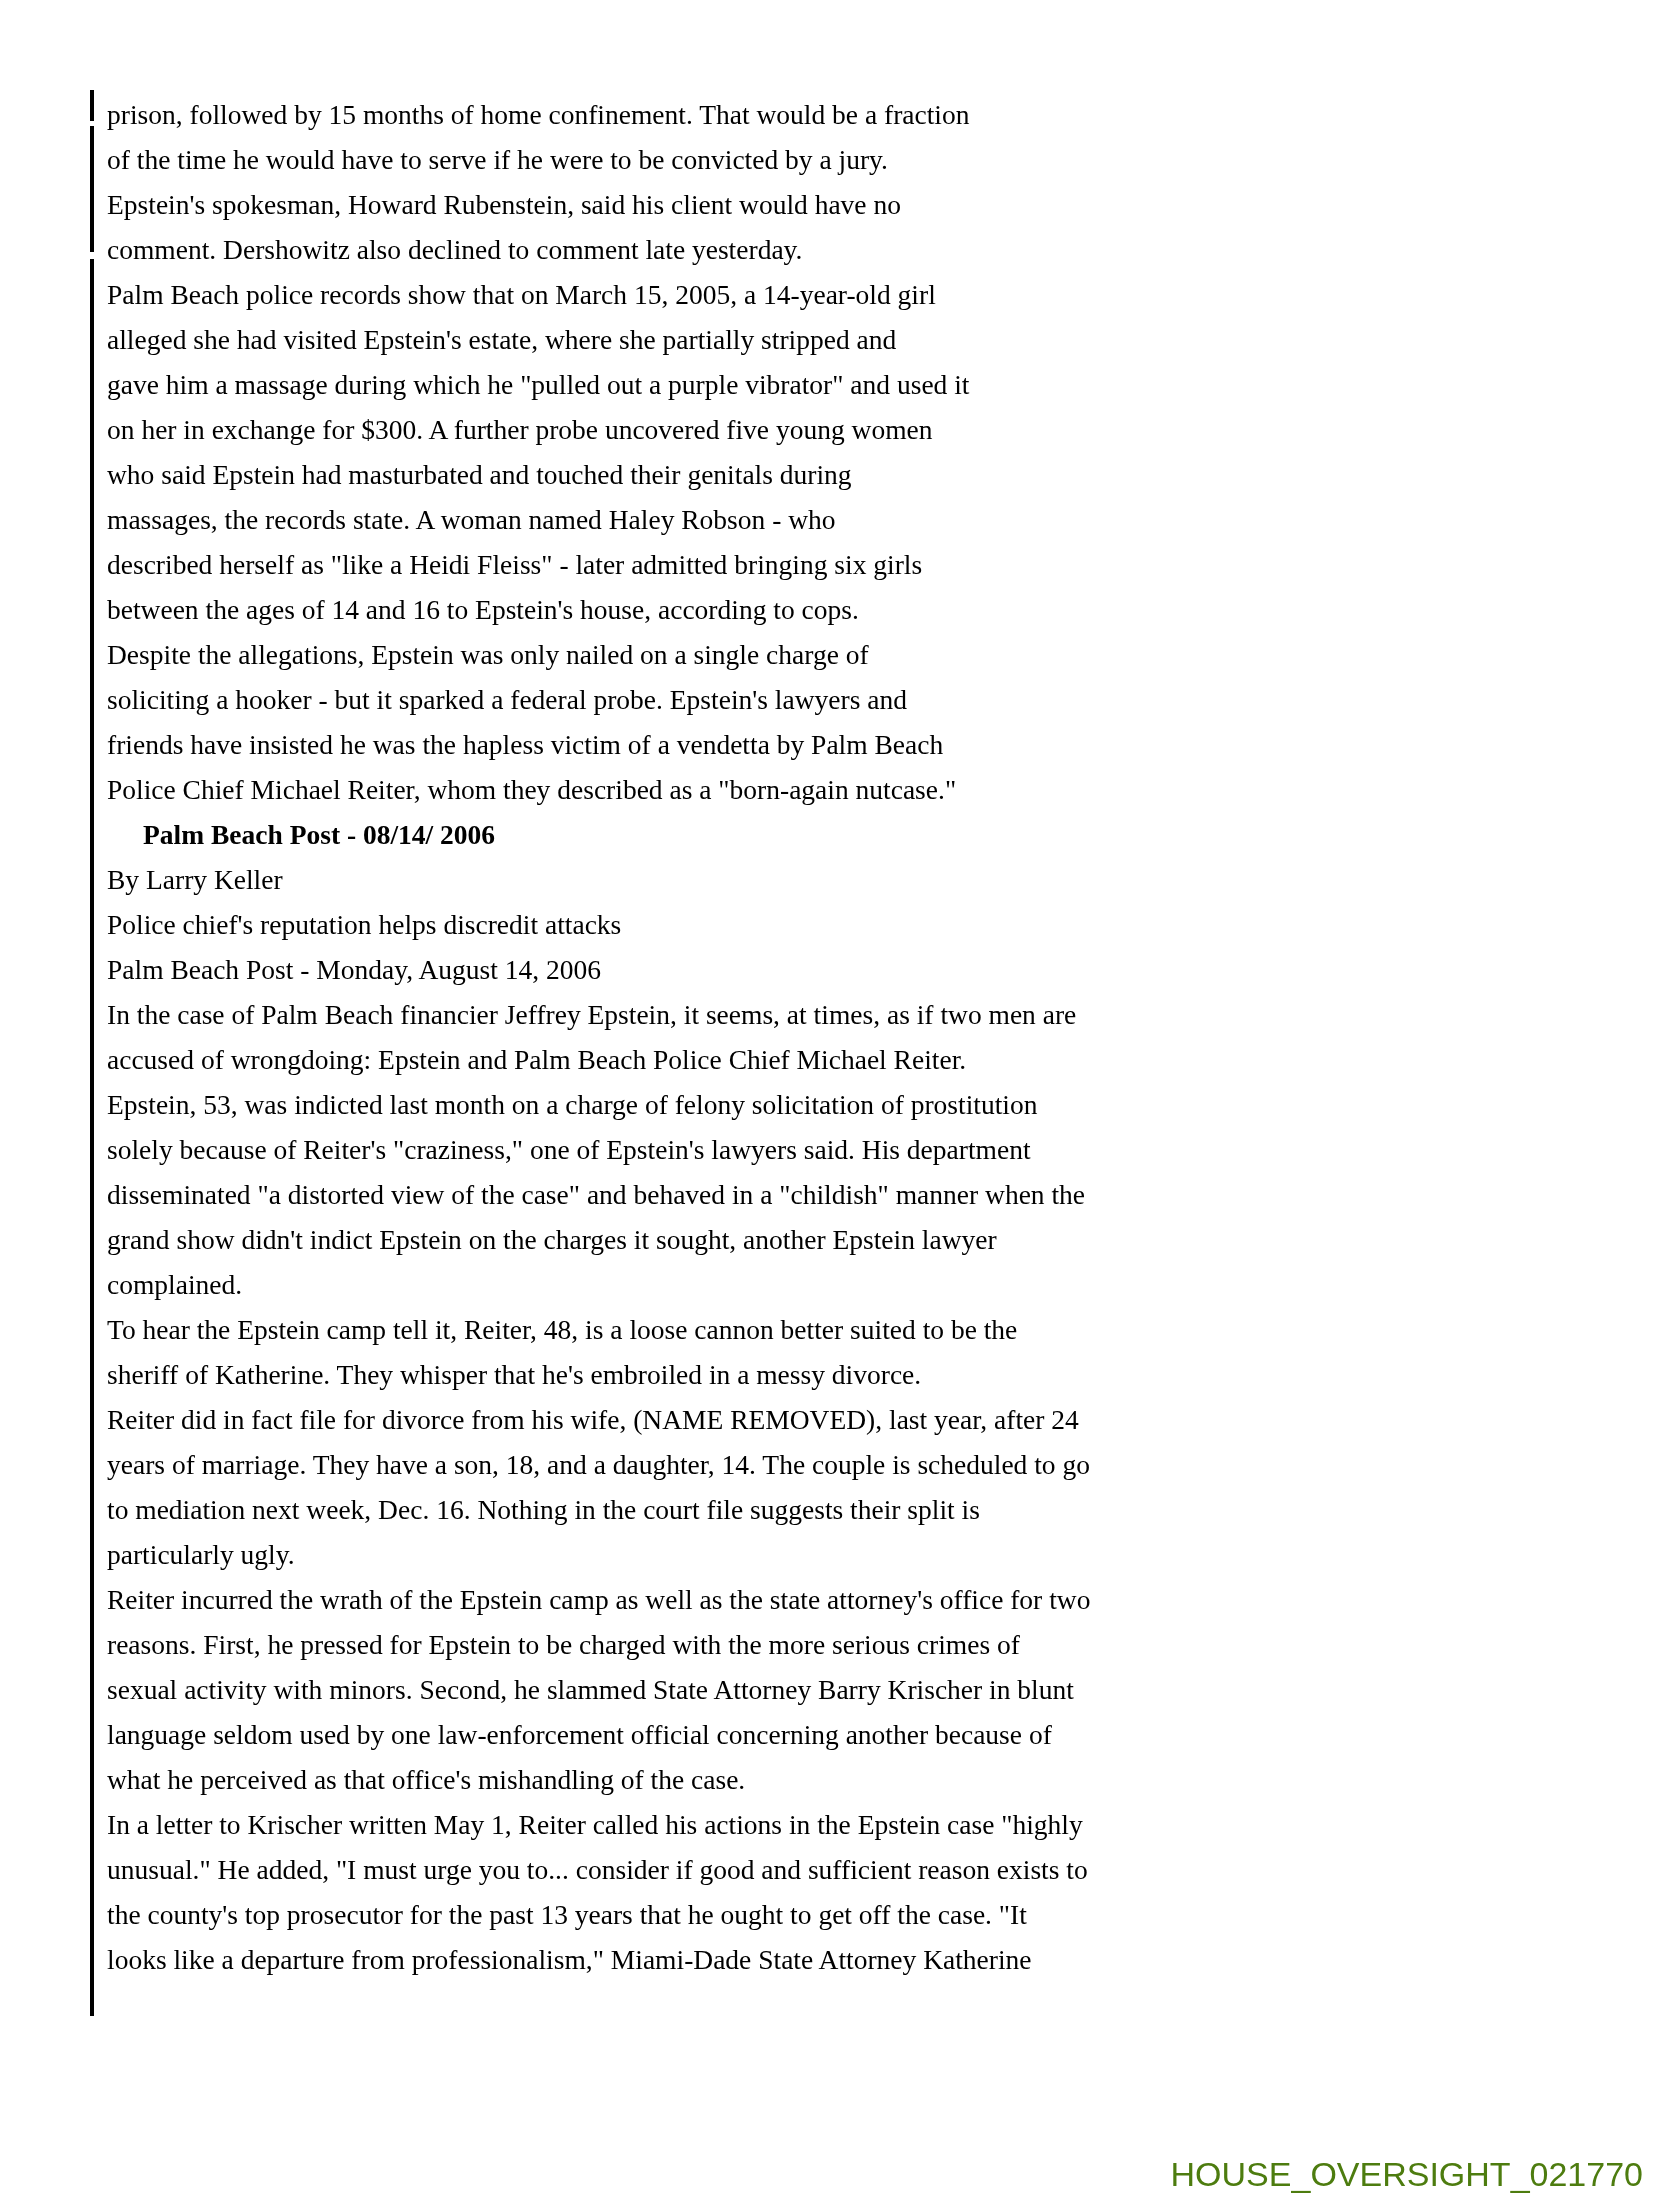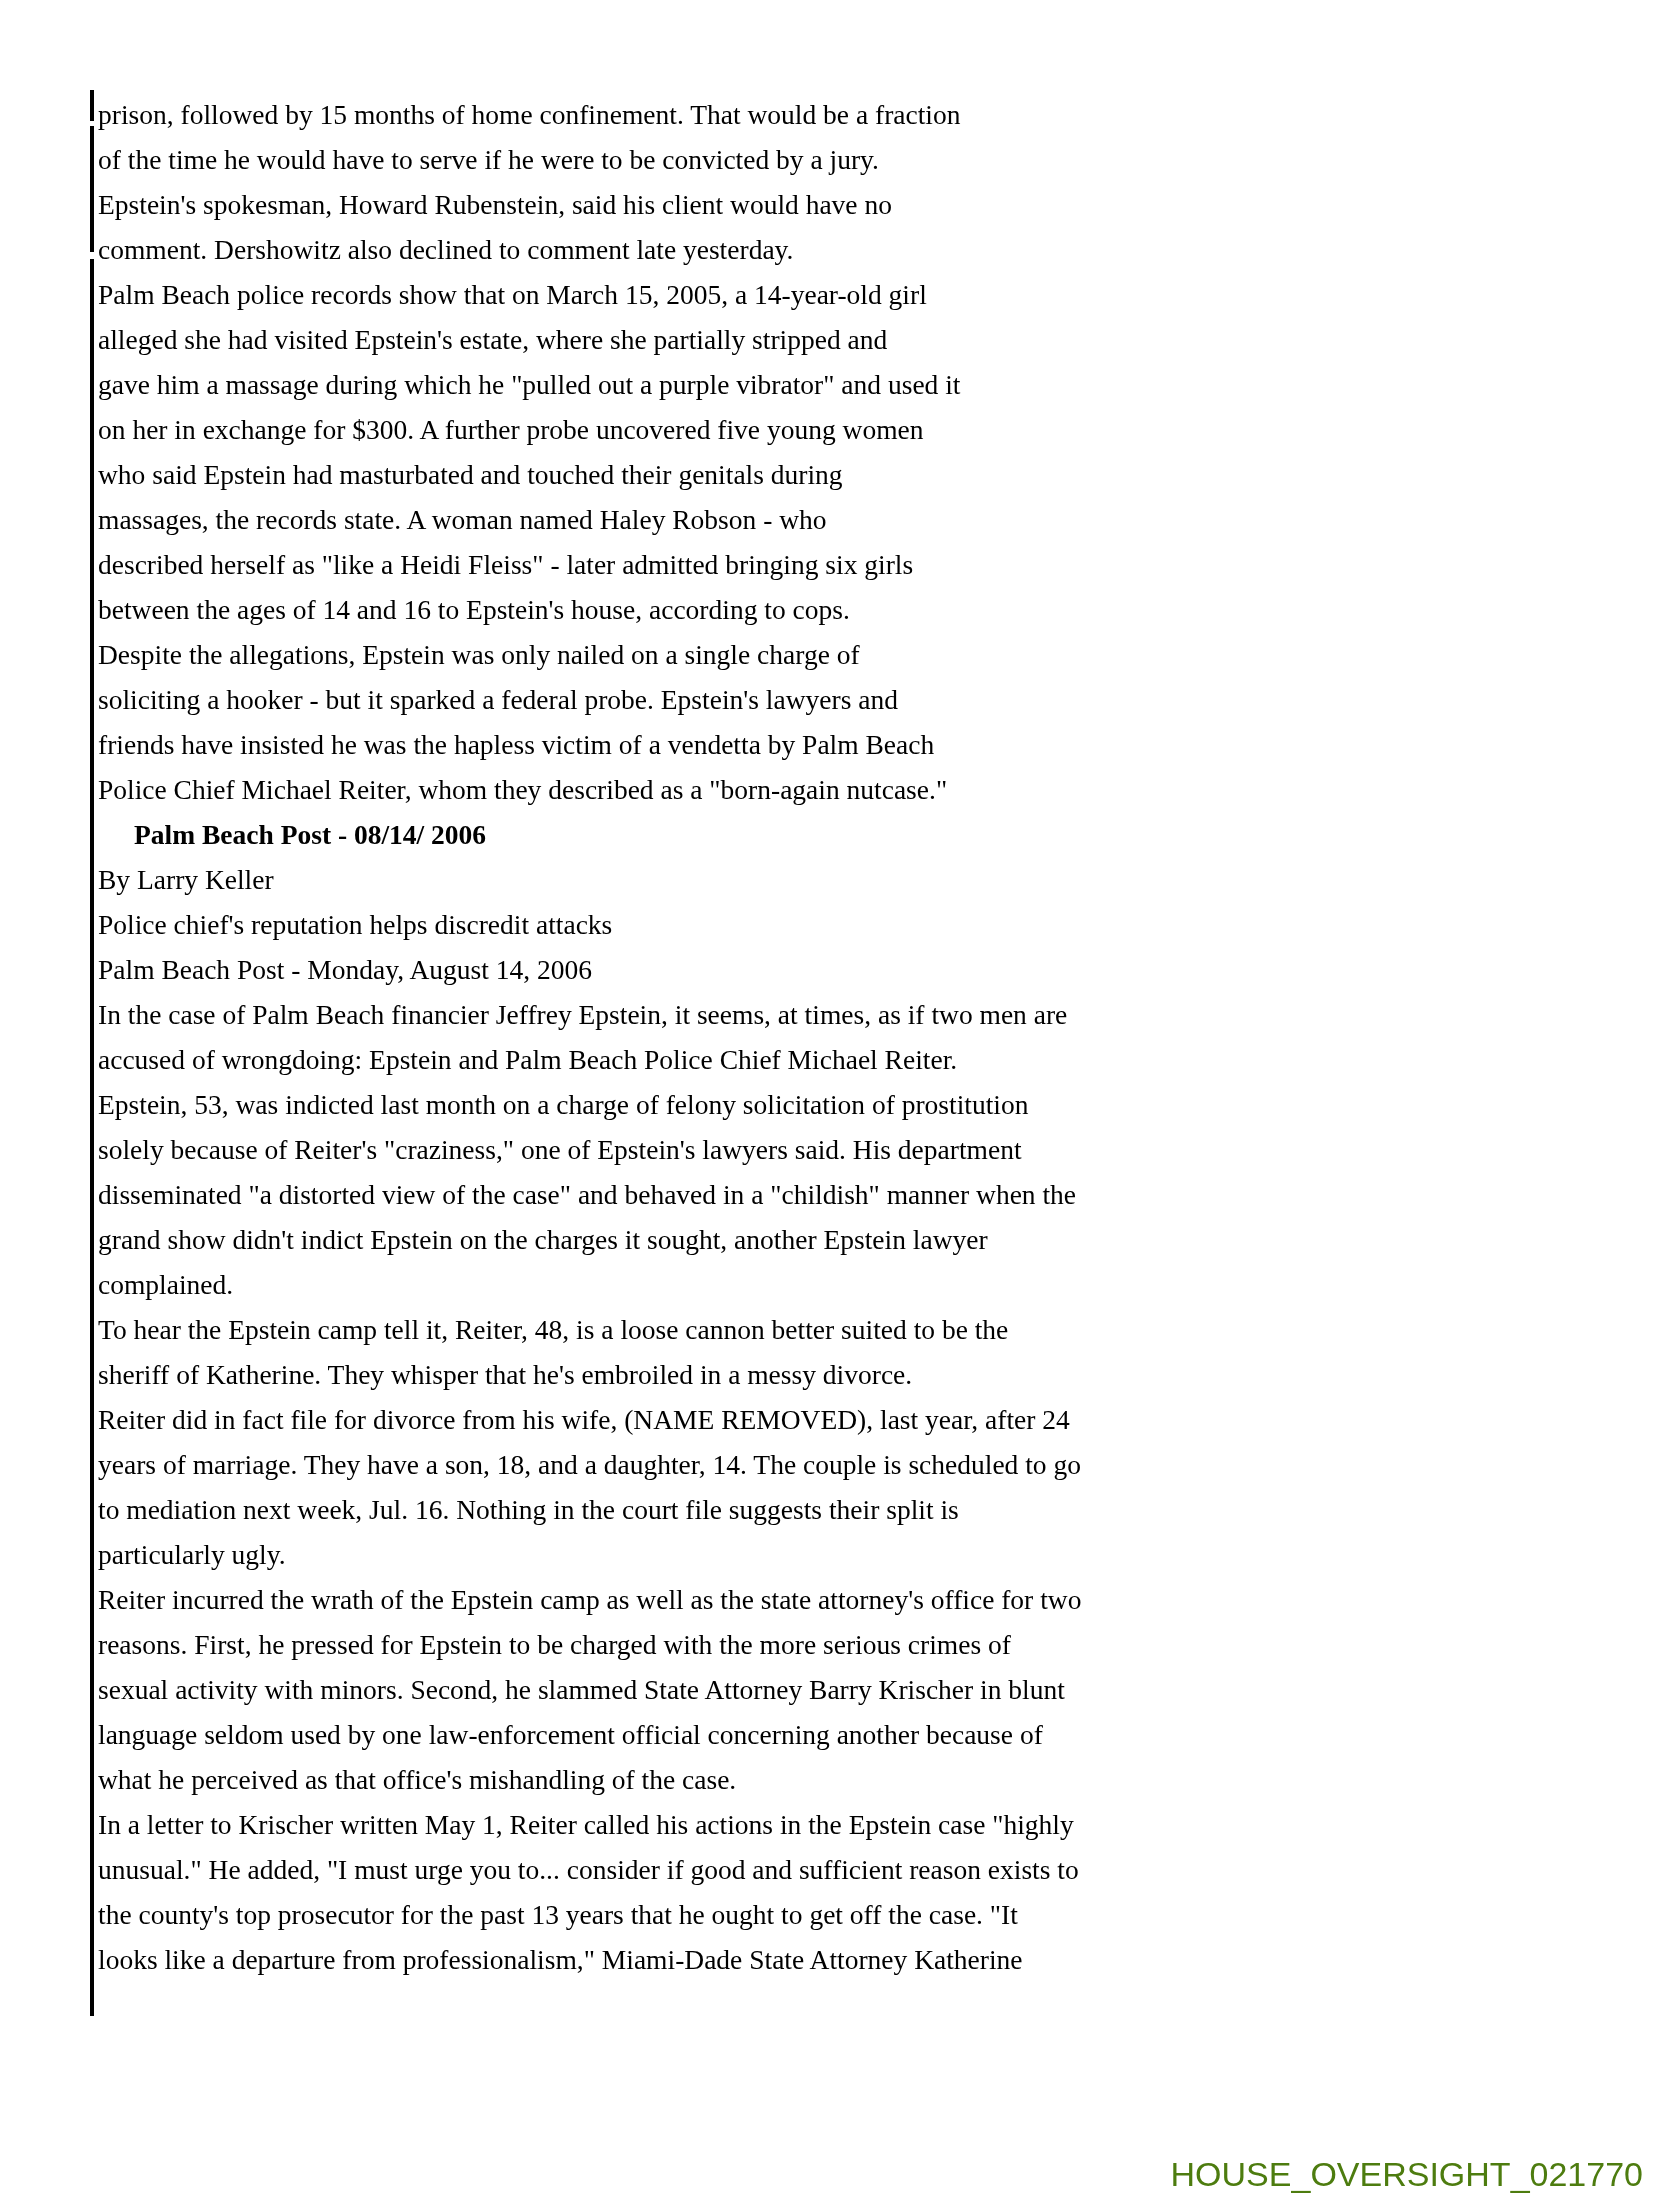--- a/index.html
+++ b/index.html
@@ -23,21 +23,21 @@
     width: 3.9px;
     background: #000000;
   }
   .seg1 { top: 90px; height: 31px; }
   .seg2 { top: 126px; height: 126px; }
   .seg3 { top: 259px; height: 1757px; }
 
   
   .doc-text {
     position: absolute;
-    left: 98px;
+    left: 107px;
     top: 92px;
     font-size: 27.5px;
     color: #000000;
   }
   .doc-text .line {
     line-height: 45px;
     white-space: nowrap;
     height: 45px;
   }
   .doc-text .line.bold {
@@ -92,21 +92,21 @@
       <div class="line">accused of wrongdoing: Epstein and Palm Beach Police Chief Michael Reiter.</div>
       <div class="line">Epstein, 53, was indicted last month on a charge of felony solicitation of prostitution</div>
       <div class="line">solely because of Reiter's "craziness," one of Epstein's lawyers said. His department</div>
       <div class="line">disseminated "a distorted view of the case" and behaved in a "childish" manner when the</div>
       <div class="line">grand show didn't indict Epstein on the charges it sought, another Epstein lawyer</div>
       <div class="line">complained.</div>
       <div class="line">To hear the Epstein camp tell it, Reiter, 48, is a loose cannon better suited to be the</div>
       <div class="line">sheriff of Katherine. They whisper that he's embroiled in a messy divorce.</div>
       <div class="line">Reiter did in fact file for divorce from his wife, (NAME REMOVED), last year, after 24</div>
       <div class="line">years of marriage. They have a son, 18, and a daughter, 14. The couple is scheduled to go</div>
-      <div class="line">to mediation next week, Jul. 16. Nothing in the court file suggests their split is</div>
+      <div class="line">to mediation next week, Dec. 16. Nothing in the court file suggests their split is</div>
       <div class="line">particularly ugly.</div>
       <div class="line">Reiter incurred the wrath of the Epstein camp as well as the state attorney's office for two</div>
       <div class="line">reasons. First, he pressed for Epstein to be charged with the more serious crimes of</div>
       <div class="line">sexual activity with minors. Second, he slammed State Attorney Barry Krischer in blunt</div>
       <div class="line">language seldom used by one law-enforcement official concerning another because of</div>
       <div class="line">what he perceived as that office's mishandling of the case.</div>
       <div class="line">In a letter to Krischer written May 1, Reiter called his actions in the Epstein case "highly</div>
       <div class="line">unusual." He added, "I must urge you to... consider if good and sufficient reason exists to</div>
       <div class="line">the county's top prosecutor for the past 13 years that he ought to get off the case. "It</div>
       <div class="line">looks like a departure from professionalism," Miami-Dade State Attorney Katherine</div>

